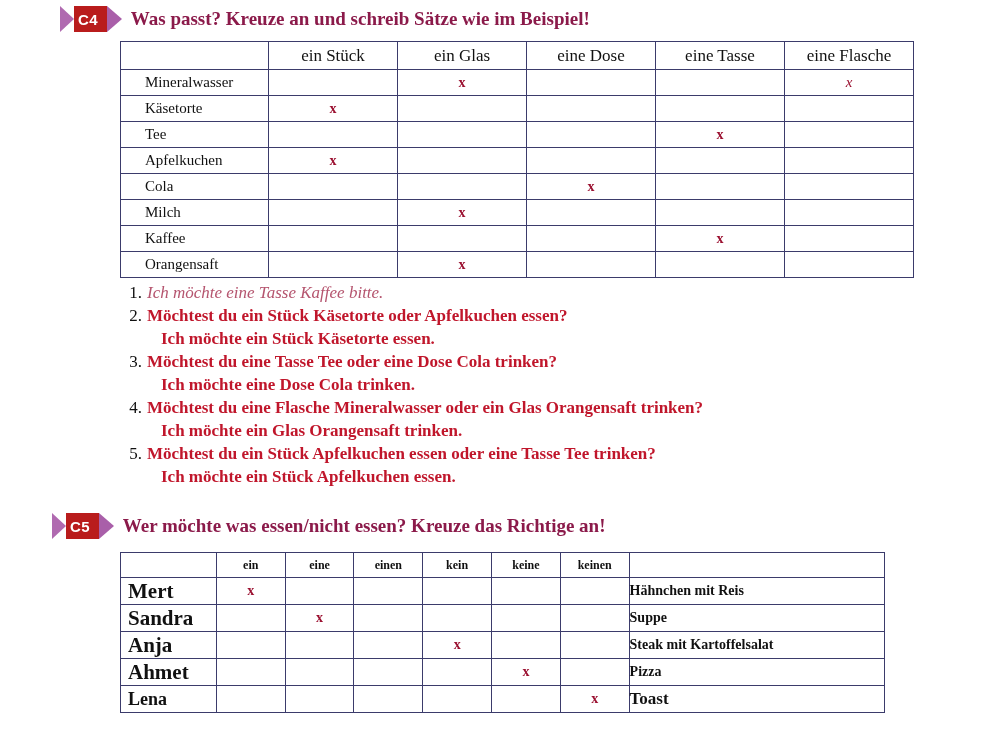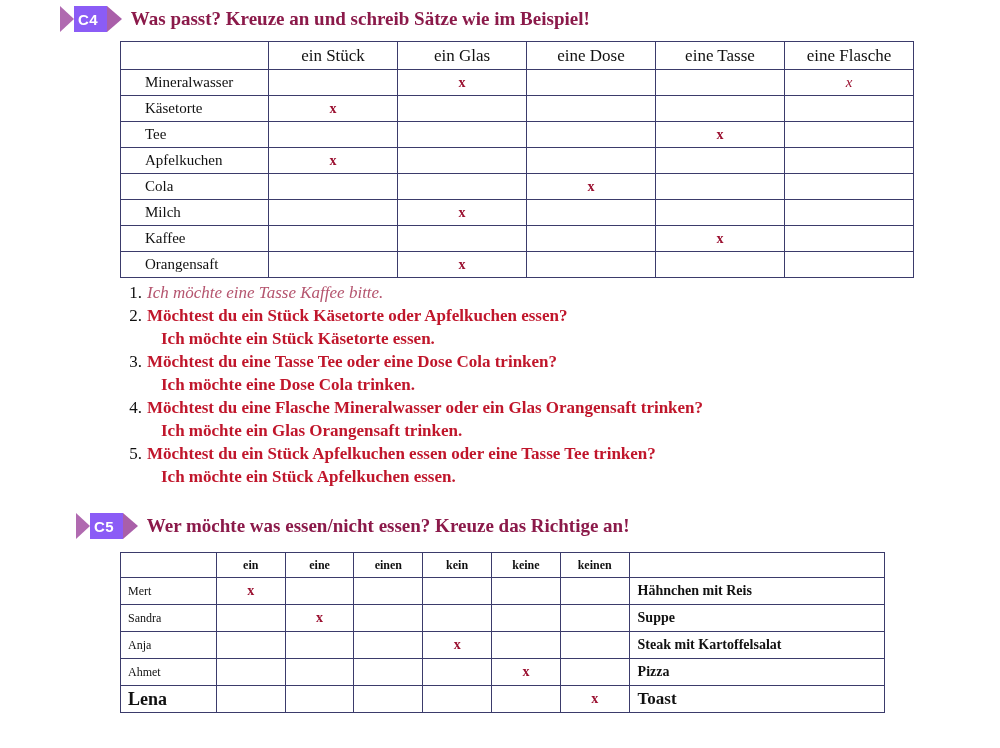--- a/index.html
+++ b/index.html
@@ -35,21 +35,21 @@
   .tag-left::after {
     content: "";
     position: absolute;
     left: 0; top: 0;
     width: 0; height: 0;
     border-top: 13px solid transparent;
     border-bottom: 13px solid transparent;
     border-left: 14px solid #b06ab0;
   }
   .tag-body {
-    background: #8b5cf6;
+    background: #b91c1c;
     color: #ffffff;
     font-family: "Liberation Sans", sans-serif;
     font-weight: bold;
     font-size: 15px;
     display: flex;
     align-items: center;
     justify-content: center;
     padding: 0 9px 0 4px;
     letter-spacing: .3px;
   }
@@ -160,21 +160,21 @@
   .sline.example {
     font-style: italic;
     font-weight: normal;
     color: #b5556f;
   }
   .sline.indent { padding-left: 14px; }
 
   
   #c5-header {
     position: absolute;
-    left: 76px;
+    left: 52px;
     top: 513px;
   }
 
   #c5-table {
     position: absolute;
     left: 120px;
     top: 552px;
     width: 765px;
   }
   #c5-table col.c-name  { width: 92px; }
@@ -186,40 +186,39 @@
     font-weight: bold;
     font-size: 12px;
     text-align: center;
     vertical-align: middle;
     color: #111;
   }
   #c5-table th.hdr.blank { border-left: 1px solid #3b3b6b; }
   #c5-table td.name {
     height: 26px;
     font-family: "Liberation Serif", serif;
-    font-weight: normal;
-    font-size: 12px;
+    font-weight: bold;
+    font-size: 21px;
     padding-left: 7px;
     vertical-align: middle;
     color: #111;
   }
   #c5-table td.cell {
     height: 26px;
     text-align: center;
     vertical-align: middle;
     color: #9b1030;
     font-weight: bold;
     font-size: 14px;
   }
   #c5-table td.food {
     height: 26px;
     font-family: "Liberation Serif", serif;
     font-weight: bold;
     font-size: 14px;
-    padding-left: 8px;
     vertical-align: middle;
     color: #111;
   }
   #c5-table tr.last td.name { font-size: 18px; font-weight: bold; }
   #c5-table tr.last td.food { font-size: 17px; font-weight: bold; }
 </style>
 </head>
 <body>
 
 <div id="c4-header" class="ex-header">

